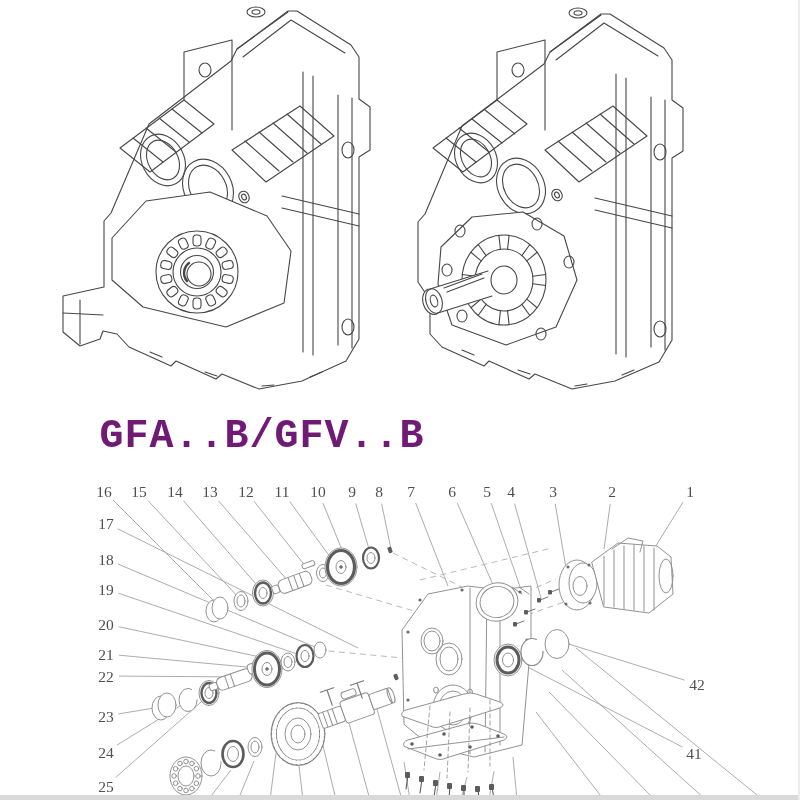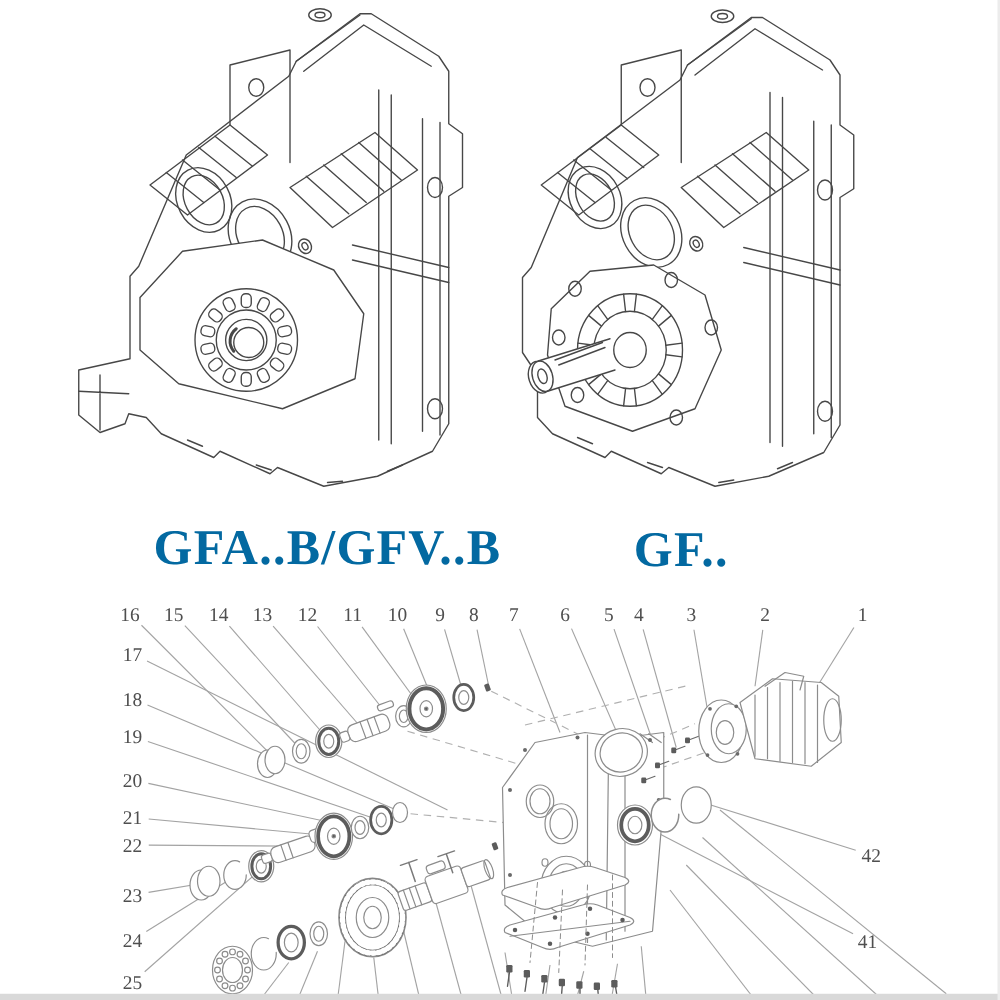--- a/index.html
+++ b/index.html
@@ -1,19 +1,19 @@
 <!DOCTYPE html>
 <html><head>
 <meta charset="utf-8">
 <style>
   html,body{margin:0;padding:0;background:#fff;}
   .page{position:relative;width:800px;height:800px;background:#ffffff;overflow:hidden;
         font-family:"Liberation Serif",serif;}
   .model-label{position:absolute;transform:translateX(-50%);font-weight:700;
-               font-size:40px;letter-spacing:1px;color:#0369a1;white-space:nowrap;}
+               font-size:40px;letter-spacing:1px;color:#701a75;white-space:nowrap;font-family:Liberation Mono, monospace;}
   #label-gfab{left:262px;top:414px;}
   #label-gf{left:545px;top:416px;}
   svg{position:absolute;left:0;top:0;}
   .page-edge-bottom{position:absolute;left:0;bottom:0;width:800px;height:5px;background:#d9d9d9;}
   .page-edge-right{position:absolute;right:0;top:0;width:2px;height:800px;background:#ececec;}
   text.callout{font-family:"Liberation Serif",serif;font-size:15.5px;fill:#4f4f4f;}
 </style>
 </head>
 <body>
 
@@ -422,17 +422,16 @@
           <text x="106" y="721.5" text-anchor="middle" class="callout" fill="#4f4f4f">23</text>
           <text x="106" y="757.5" text-anchor="middle" class="callout" fill="#4f4f4f">24</text>
           <text x="106" y="791.5" text-anchor="middle" class="callout" fill="#4f4f4f">25</text>
           <text x="697" y="689.5" text-anchor="middle" class="callout" fill="#4f4f4f">42</text>
           <text x="694" y="758.5" text-anchor="middle" class="callout" fill="#4f4f4f">41</text>
         </g>
   </g>
 </svg>
 
 <div class="model-label" id="label-gfab">GFA..B/GFV..B</div>
-<div class="model-label" id="label-gf">GF..</div>
 
 <div class="page-edge-bottom"></div>
 <div class="page-edge-right"></div>
 </div>
 
 </body></html>

